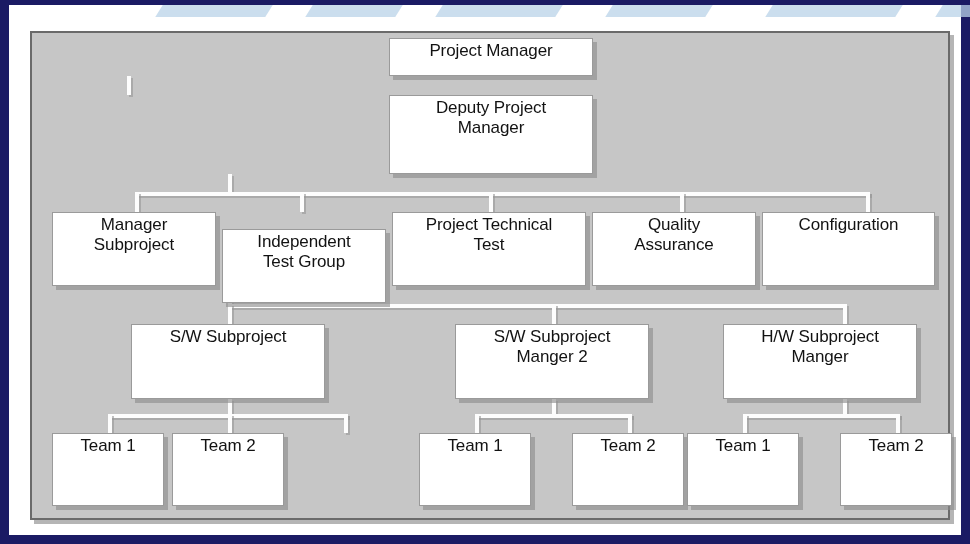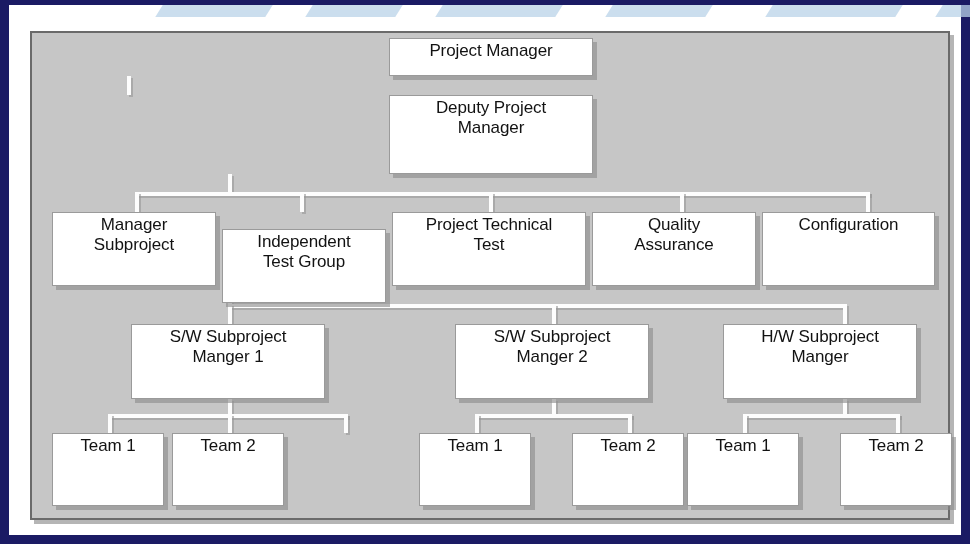--- a/index.html
+++ b/index.html
@@ -171,21 +171,20 @@
 
     <div class="node" style="left:730px; top:179px; width:173px; height:74px;">
       <div style="width:100%;">
         <span>Configuration</span>
       </div>
     </div>
 
     <div class="node" style="left:99px; top:291px; width:194px; height:75px;">
       <div style="width:100%;">
         <span>S/W Subproject</span>
-        <span>Manger 1</span>
       </div>
     </div>
 
     <div class="node" style="left:423px; top:291px; width:194px; height:75px;">
       <div style="width:100%;">
         <span>S/W Subproject</span>
         <span>Manger 2</span>
       </div>
     </div>
 

